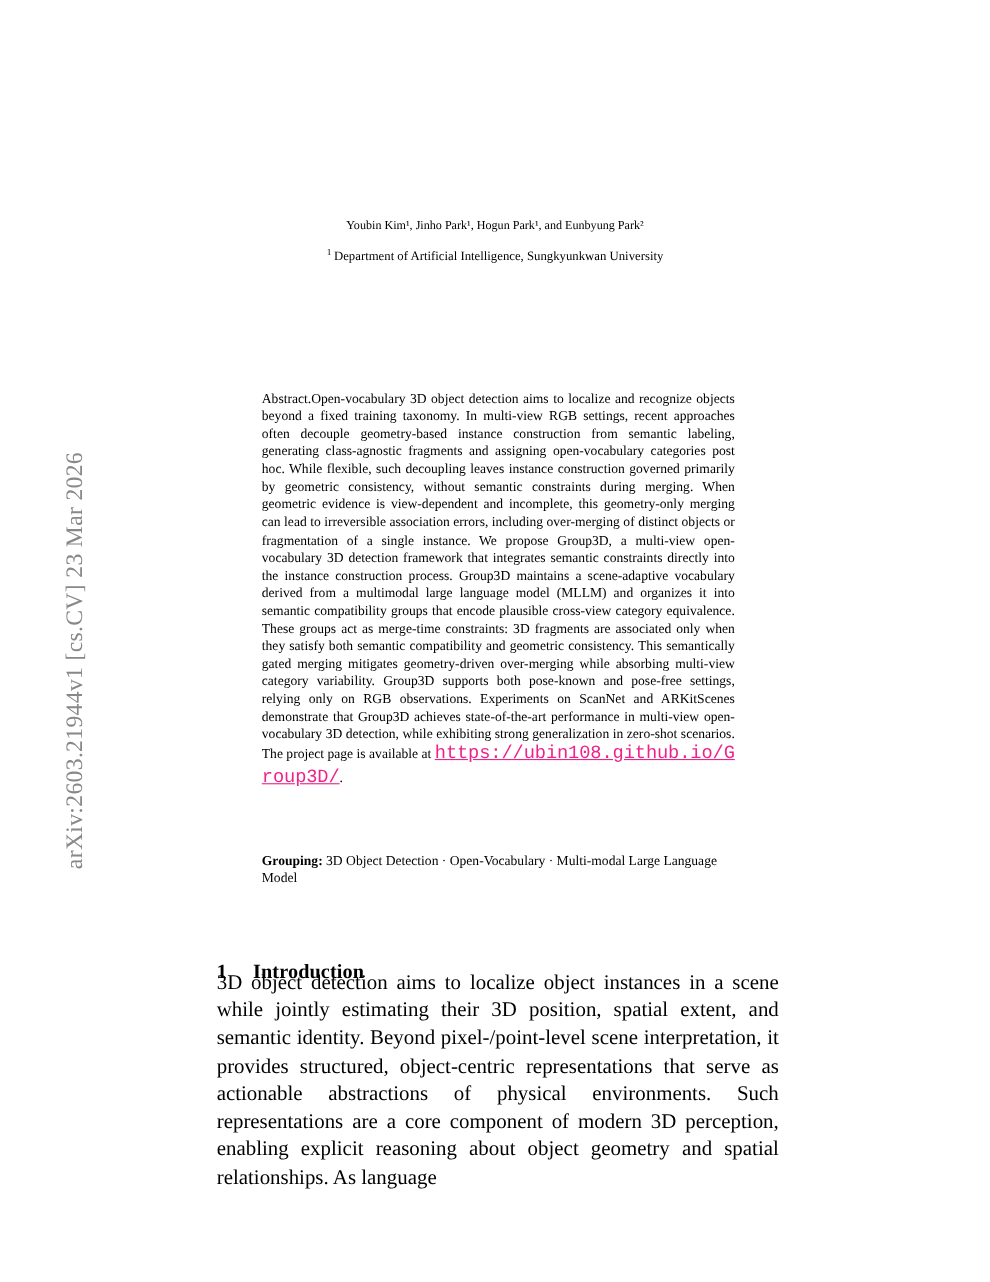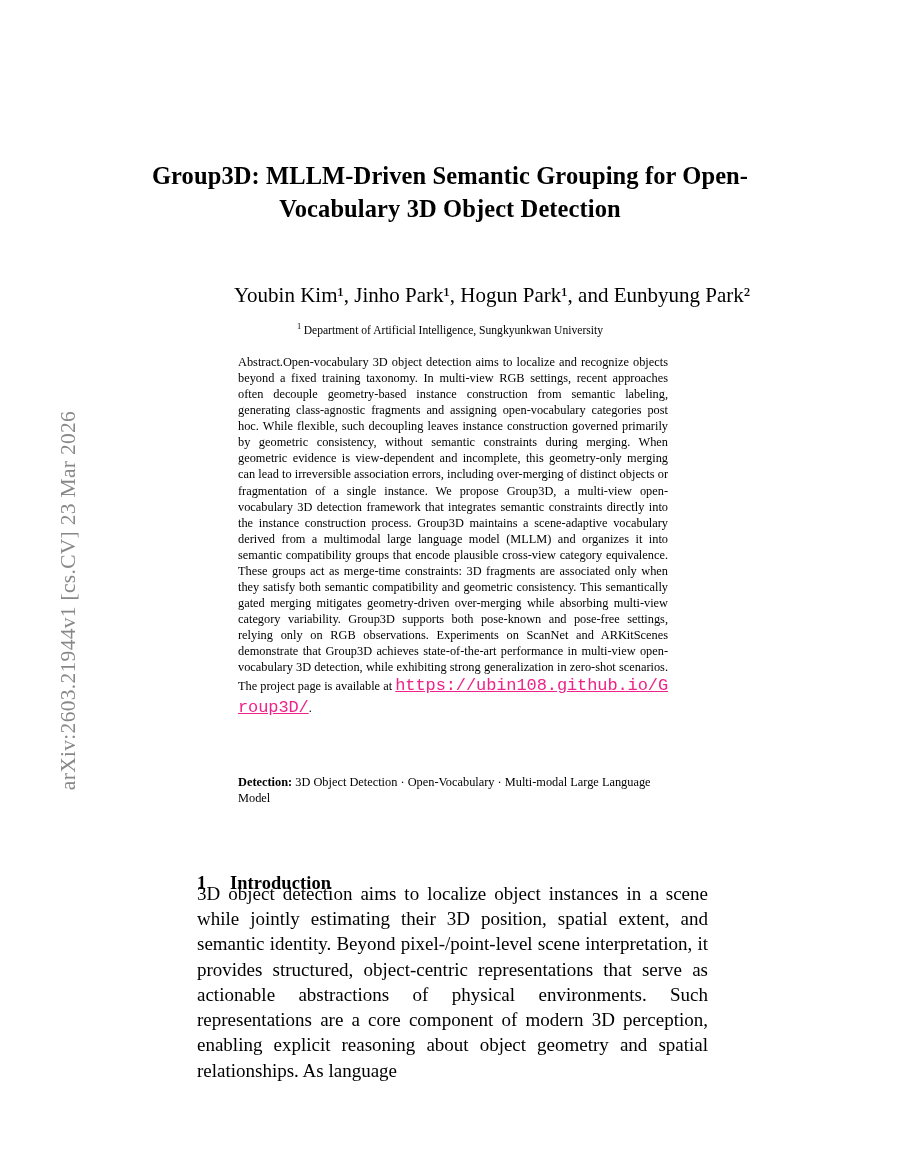--- a/index.html
+++ b/index.html
@@ -45,24 +45,23 @@
     text-align: center;
   }
   .paper-title {
     font-size: 24.5px;
     font-weight: bold;
     line-height: 1.33;
     letter-spacing: 0.1px;
     margin: 0;
   }
   .authors {
-    margin-top: 56px;
-    font-size: 21px;
+    margin-top: 38px;
+    font-size: 11px;
     line-height: 1.4;
-    text-align: right;
   }
   .affiliations {
     margin-top: 12px;
     font-size: 11.6px;
     line-height: 1.42;
   }
   .affiliations .aff-line sup {
     font-size: 8.4px;
     vertical-align: super;
     line-height: 0;
@@ -130,37 +129,36 @@
   }
 </style>
 </head>
 <body>
 
 <div class="page">
 
   <div class="arxiv-stamp">arXiv:2603.21944v1  [cs.CV]  23 Mar 2026</div>
 
   <div class="title-block">
-    <h1 class="paper-title">Group3D: MLLM-Driven Semantic Grouping for Open-Vocabulary 3D Object Detection</h1>
 
     <div class="authors">Youbin Kim¹, Jinho Park¹, Hogun Park¹, and Eunbyung Park²</div>
 
     <div class="affiliations">
       <div class="aff-line">
         <sup>1</sup><span>Department of Artificial Intelligence, Sungkyunkwan University</span>
       </div>
     </div>
   </div>
 
   <div class="abstract-block">
     <span class="lead">Abstract.</span><span>Open-vocabulary 3D object detection aims to localize and recognize objects beyond a fixed training taxonomy. In multi-view RGB settings, recent approaches often decouple geometry-based instance construction from semantic labeling, generating class-agnostic fragments and assigning open-vocabulary categories post hoc. While flexible, such decoupling leaves instance construction governed primarily by geometric consistency, without semantic constraints during merging. When geometric evidence is view-dependent and incomplete, this geometry-only merging can lead to irreversible association errors, including over-merging of distinct objects or fragmentation of a single instance. We propose Group3D, a multi-view open-vocabulary 3D detection framework that integrates semantic constraints directly into the instance construction process. Group3D maintains a scene-adaptive vocabulary derived from a multimodal large language model (MLLM) and organizes it into semantic compatibility groups that encode plausible cross-view category equivalence. These groups act as merge-time constraints: 3D fragments are associated only when they satisfy both semantic compatibility and geometric consistency. This semantically gated merging mitigates geometry-driven over-merging while absorbing multi-view category variability. Group3D supports both pose-known and pose-free settings, relying only on RGB observations. Experiments on ScanNet and ARKitScenes demonstrate that Group3D achieves state-of-the-art performance in multi-view open-vocabulary 3D detection, while exhibiting strong generalization in zero-shot scenarios. The project page is available at </span><a class="url-mono" href="#">https://ubin108.github.io/Group3D/</a><span>.</span>
   </div>
 
   <div class="keywords-block">
-    <span class="lead">Detection:</span>
+    <span class="lead">Grouping:</span>
     <span>3D Object Detection · Open-Vocabulary · Multi-modal Large Language Model</span>
   </div>
 
   <div class="section-heading">
     <span class="sec-num">1</span><span>Introduction</span>
   </div>
 
   <div class="body-paragraph">3D object detection aims to localize object instances in a scene while jointly estimating their 3D position, spatial extent, and semantic identity. Beyond pixel-/point-level scene interpretation, it provides structured, object-centric representations that serve as actionable abstractions of physical environments. Such representations are a core component of modern 3D perception, enabling explicit reasoning about object geometry and spatial relationships. As language</div>
 
 </div>

